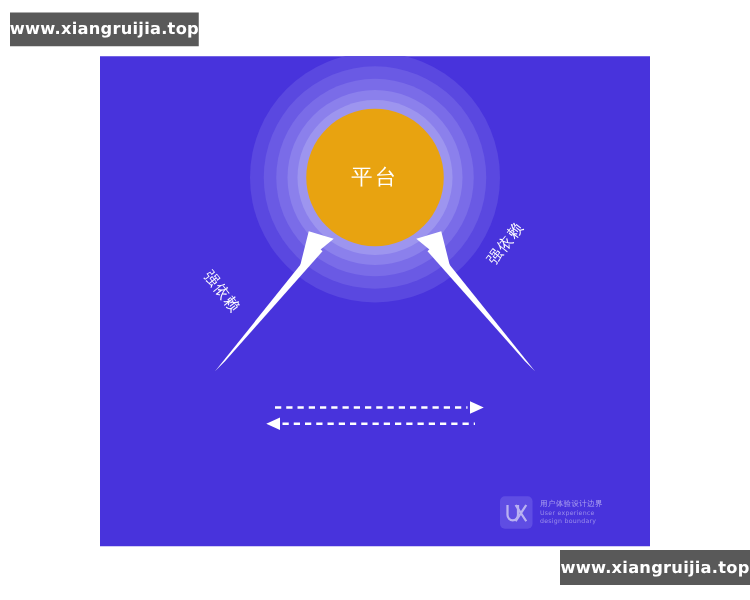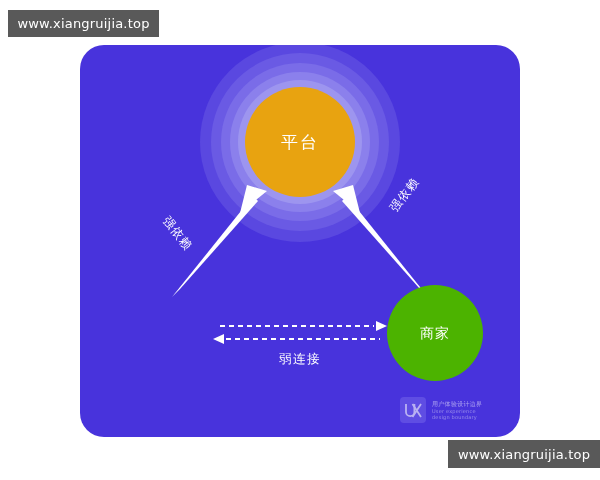--- a/index.html
+++ b/index.html
@@ -23,21 +23,20 @@
 
   
   .canvas {
     position: absolute;
     left: 80px;
     top: 45px;
     width: 440px;
     height: 392px;
     background: #4833dc;
     overflow: hidden;
-    border-radius: 24px;
   }
 
   
   .glow {
     position: absolute;
     border-radius: 50%;
     left: 50%;
     top: 50%;
     transform: translate(-50%, -50%);
   }
@@ -162,20 +161,21 @@
   .watermark {
     position: absolute;
     background: #595959;
     color: #ffffff;
     font-size: 13px;
     letter-spacing: 0.2px;
     display: flex;
     align-items: center;
     justify-content: center;
     z-index: 20;
+    font-weight: bold;
   }
   .wm-top {
     left: 8px;
     top: 10px;
     width: 151px;
     height: 27px;
   }
   .wm-bottom {
     left: 448px;
     top: 440px;
@@ -217,27 +217,23 @@
 
       <g>
         <line x1="146" y1="294" x2="300" y2="294" stroke="#ffffff" stroke-width="2" stroke-dasharray="5 4"></line>
         <path d="M 144,289 L 133,294 L 144,299 Z" fill="#ffffff"></path>
       </g>
     </svg>
 
     <div class="node node-platform">
       <span>平台</span>
     </div>
-    <div class="node node-merchant">
-      <span>商家</span>
-    </div>
 
     <div class="label label-left">强依赖</div>
     <div class="label label-right">强依赖</div>
-    <div class="label label-weak">弱连接</div>
 
     <div class="logo">
       <div class="logo-mark">
         <svg width="26" height="26" viewBox="0 0 26 26">
           <path d="M 6 7 L 6 15 A 4.2 4.2 0 0 0 14.4 15 L 14.4 7" fill="none" stroke="#ffffff" stroke-width="1.8"></path>
           <path d="M 12.5 7 L 21 20 M 21 7 L 12.5 20" fill="none" stroke="#ffffff" stroke-width="1.8"></path>
         </svg>
       </div>
       <div class="logo-text">
         <span class="logo-cn">用户体验设计边界</span>

